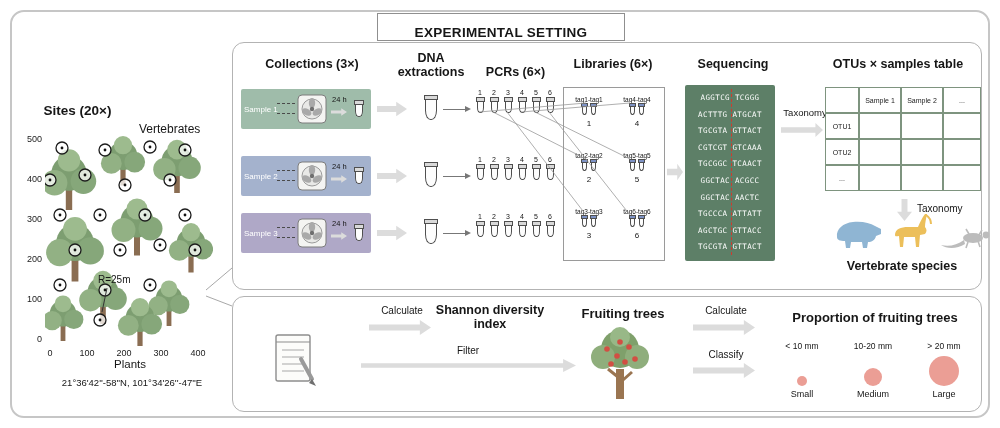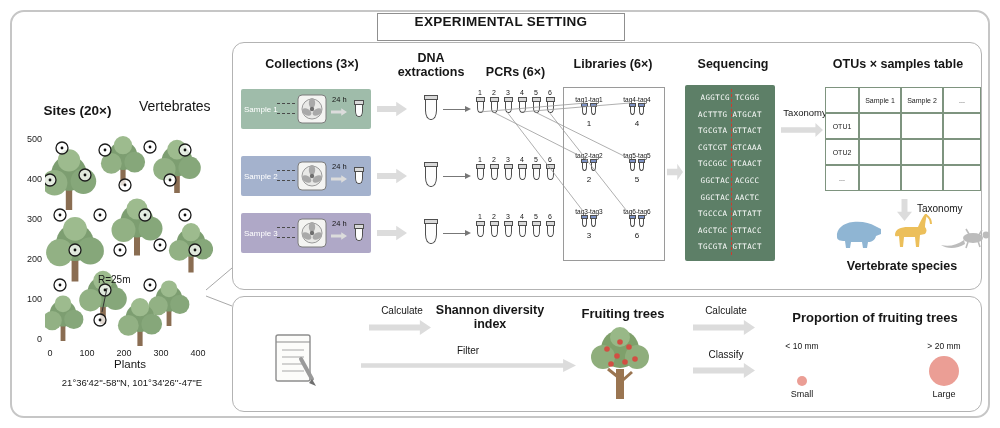--- a/index.html
+++ b/index.html
@@ -4,21 +4,21 @@
 <style>
   html,body { margin:0; padding:0; background:#fff; }
   .fig { position:relative; width:1000px; height:428px; background:#fff;
          font-family:"Liberation Sans", sans-serif; color:#161616; overflow:hidden; }
   .abs { position:absolute; }
   .b { font-weight:bold; }
   .ctr { text-align:center; }
   .outer { position:absolute; left:10px; top:10px; width:976px; height:404px;
            border:2px solid #c6c6c6; border-radius:14px; }
   .title-box { position:absolute; left:377px; top:13px; width:246px; height:26px;
-               border:1.5px solid #8f8f8f; background:#fff; display:flex; align-items:flex-start;
+               border:1.5px solid #8f8f8f; background:#fff; display:flex; align-items:flex-end;
                justify-content:center; font-size:13.5px; font-weight:bold; letter-spacing:.3px; }
   .panel { position:absolute; border:1.5px solid #b3b3b3; border-radius:12px; background:#fff; }
   .hdr { position:absolute; font-weight:bold; font-size:12.5px; text-align:center; line-height:1.15; }
   .tick { position:absolute; font-size:9px; color:#222; }
   .band { position:absolute; left:8px; width:130px; height:40px; border-radius:2px; }
   .band.g { background:#9fbcaa; } .band.bl { background:#a4b2cd; } .band.pu { background:#afa8c7; }
   .slabel { position:absolute; left:3px; top:16px; font-size:8px; color:#fff; }
   .dash { position:absolute; border-top:1.1px dashed #4a4a4a; }
   .h24 { position:absolute; left:91px; top:6px; font-size:7.5px; }
   .fanbox { position:absolute; left:56px; top:5px; width:30px; height:30px; }
@@ -63,21 +63,21 @@
 
 <div class="fig">
 
   <div class="outer"></div>
 
   <div class="title-box">
     <span>EXPERIMENTAL SETTING</span>
   </div>
 
   <div class="abs b" style="left:20px; top:103px; width:115px; text-align:center; font-size:13.5px">Sites (20×)</div>
-  <div class="abs" style="left:139px; top:98px; font-size:14px">Vertebrates</div>
+  <div class="abs" style="left:139px; top:122px; font-size:12px">Vertebrates</div>
 
   <div class="tick" style="left:20px; top:134px; width:22px; text-align:right">500</div>
   <div class="tick" style="left:20px; top:174px; width:22px; text-align:right">400</div>
   <div class="tick" style="left:20px; top:214px; width:22px; text-align:right">300</div>
   <div class="tick" style="left:20px; top:254px; width:22px; text-align:right">200</div>
   <div class="tick" style="left:20px; top:294px; width:22px; text-align:right">100</div>
   <div class="tick" style="left:20px; top:334px; width:22px; text-align:right">0</div>
 
   <div class="tick ctr" style="left:42px;  top:348px; width:16px">0</div>
   <div class="tick ctr" style="left:79px;  top:348px; width:16px">100</div>
@@ -428,20 +428,27 @@
 
     <div class="size-row" style="left:540px; top:44px; width:200px">
       <div class="size-item">
         <div class="size-range">&lt; 10 mm</div>
         <div class="size-circle-wrap">
             <span class="size-circle" style="width:10px; height:10px"></span>
           </div>
         <div class="size-name">Small</div>
       </div>
       <div class="size-item">
+        <div class="size-range">10-20 mm</div>
+        <div class="size-circle-wrap">
+            <span class="size-circle" style="width:18px; height:18px"></span>
+          </div>
+        <div class="size-name">Medium</div>
+      </div>
+      <div class="size-item">
         <div class="size-range">&gt; 20 mm</div>
         <div class="size-circle-wrap">
             <span class="size-circle" style="width:30px; height:30px"></span>
           </div>
         <div class="size-name">Large</div>
       </div>
     </div>
   </div>
 
   <svg class="abs" style="left:0; top:0; pointer-events:none" width="1000" height="428" viewBox="0 0 1000 428">

